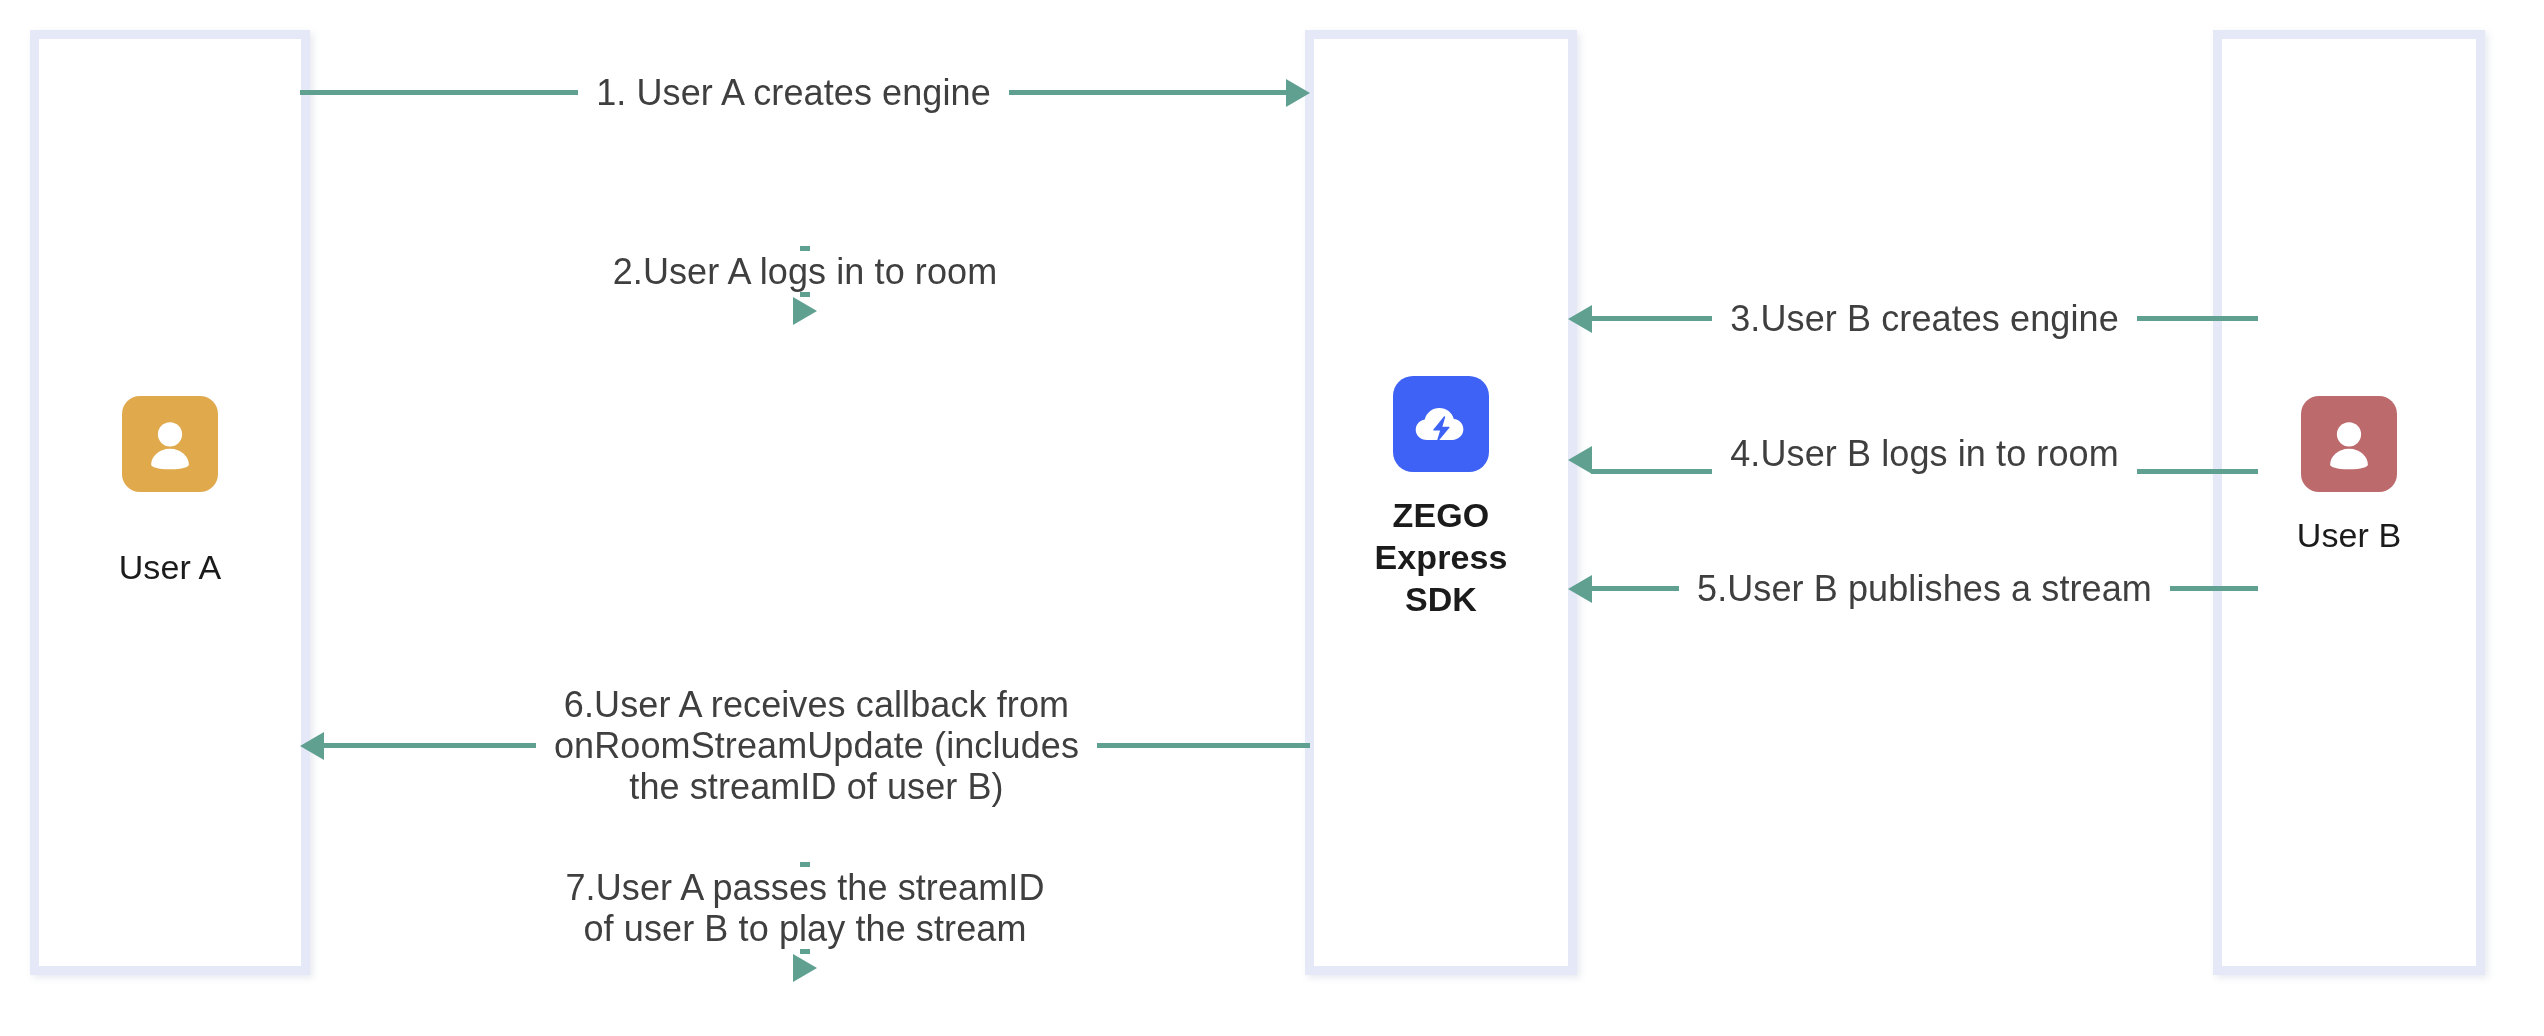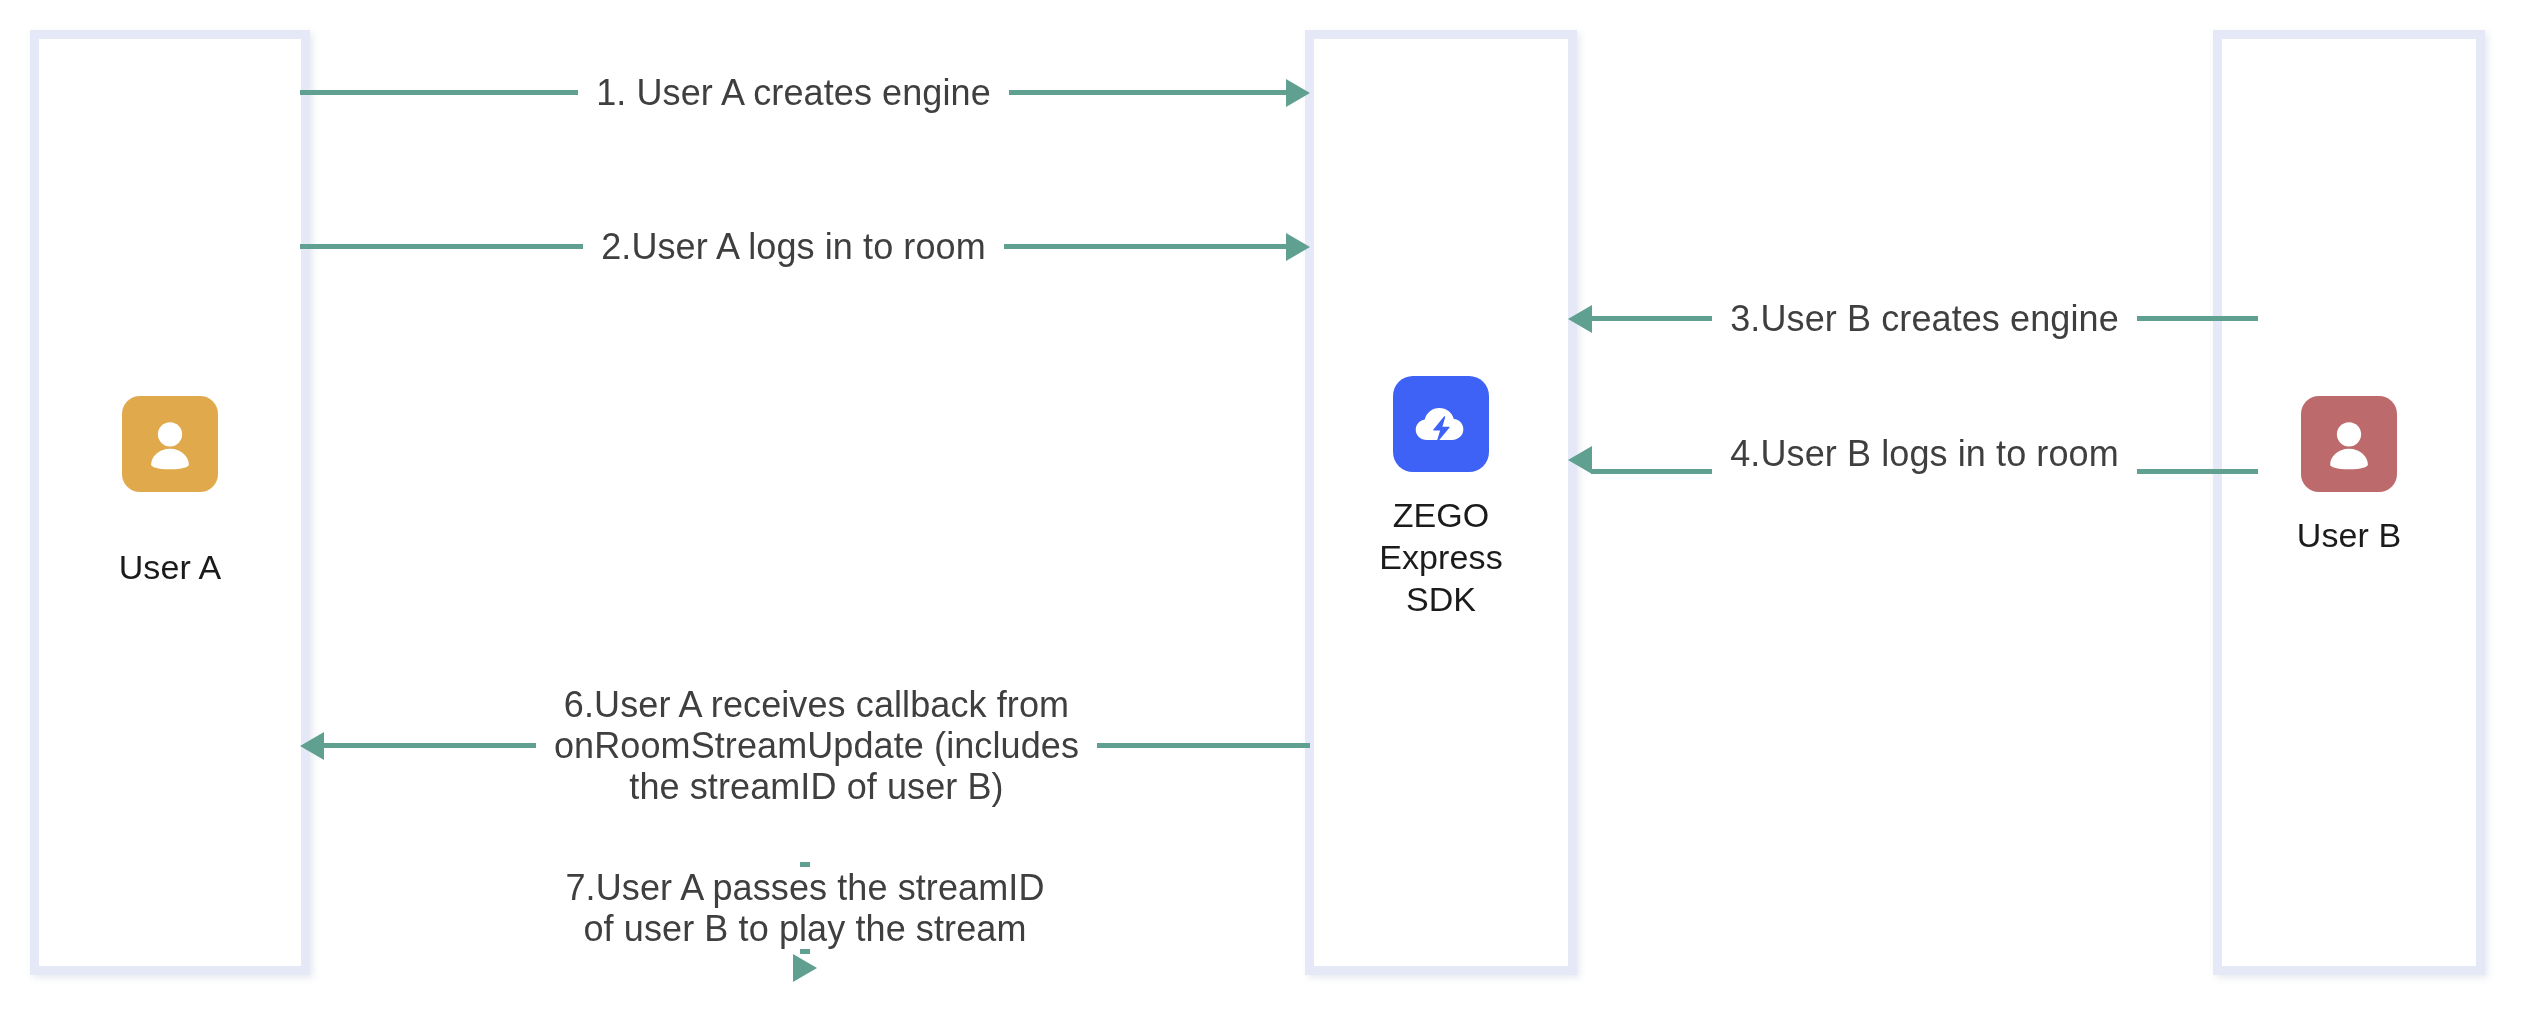--- a/index.html
+++ b/index.html
@@ -39,21 +39,21 @@
   
   .actor {
     position: absolute;
     display: flex;
     flex-direction: column;
     align-items: center;
     z-index: 4;
     pointer-events: auto;
   }
   #actor-user-a { left: 30px;   width: 280px; top: 396px; gap: 32px; }
-  #actor-sdk    { left: 1305px; width: 272px; top: 376px; }
+  #actor-sdk    { left: 1305px; width: 272px; top: 376px; font-weight: bold; }
   #actor-user-b { left: 2213px; width: 272px; top: 396px; }
 
   .avatar {
     width: 96px;
     height: 96px;
     border-radius: 18px;
     display: flex;
     align-items: center;
     justify-content: center;
   }
@@ -105,21 +105,21 @@
     border-left: 24px solid #5fa091;
     margin-left: -1px;
   }
   .arrow-head.left {
     border-right: 24px solid #5fa091;
     margin-right: -1px;
   }
 
   
   #message-1 { left: 300px;  top: 72px;  width: 1010px; }
-  #message-2 { left: 300px;  top: 226px; width: 1010px; }
+  #message-2 { left: 300px;  top: 246px; width: 1010px; flex-direction: column; }
   #message-3 { left: 1568px; top: 298px; width: 690px; }
   #message-4 { left: 1568px; top: 433px; width: 690px; align-items: flex-end; }
   #message-5 { left: 1568px; top: 568px; width: 690px; }
   #message-6 { left: 300px;  top: 684px; width: 1010px; }
   #message-7 { left: 300px;  top: 862px; width: 1010px; flex-direction: column; }
 </style>
 </head>
 <body>
 
 <div id="canvas">
@@ -181,20 +181,26 @@
     <div class="msg-line"></div>
   </div>
 
   <div class="message" id="message-4">
     <div class="arrow-head left"></div>
     <div class="msg-line"></div>
     <div class="msg-label">4.User B logs in to room</div>
     <div class="msg-line"></div>
   </div>
 
+  <div class="message" id="message-5">
+    <div class="arrow-head left"></div>
+    <div class="msg-line"></div>
+    <div class="msg-label">5.User B publishes a stream</div>
+    <div class="msg-line"></div>
+  </div>
 
   <div class="message" id="message-6">
     <div class="arrow-head left"></div>
     <div class="msg-line"></div>
     <div class="msg-label">6.User A receives callback from
 onRoomStreamUpdate (includes
 the streamID of user B)</div>
     <div class="msg-line"></div>
   </div>
 

